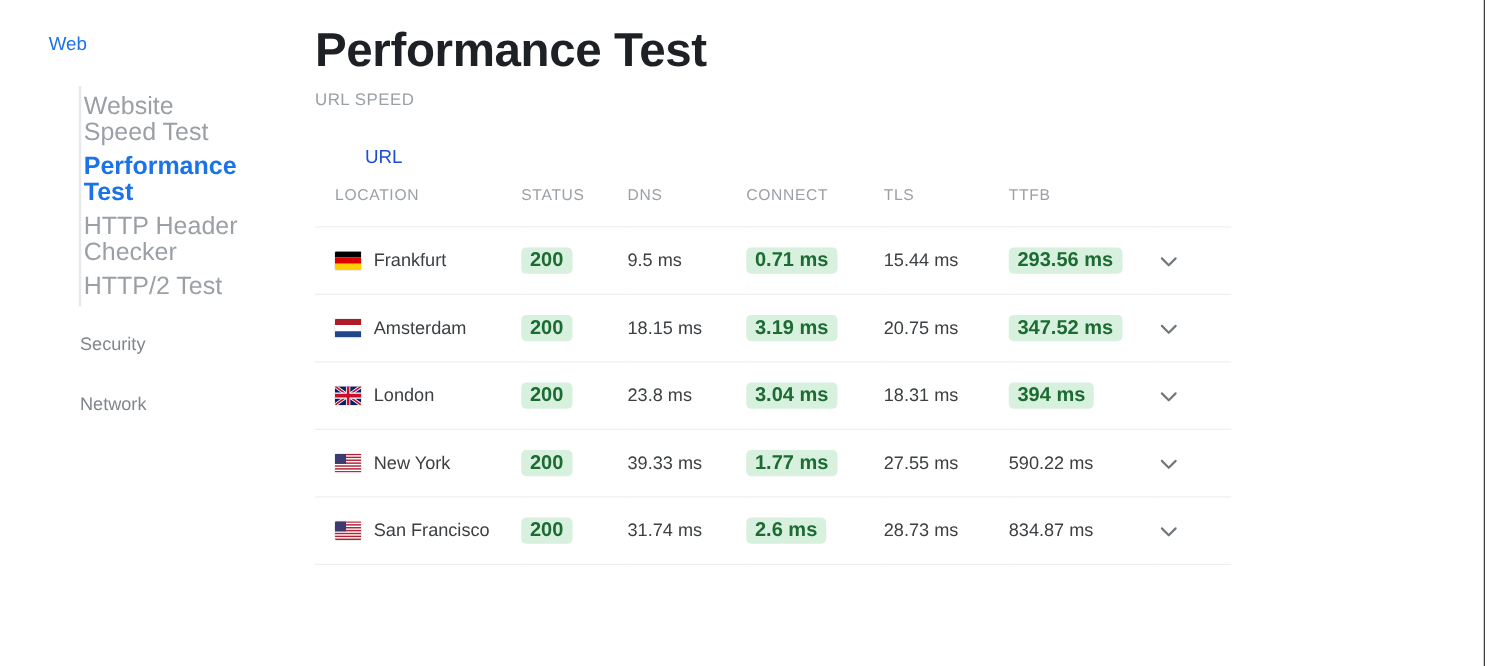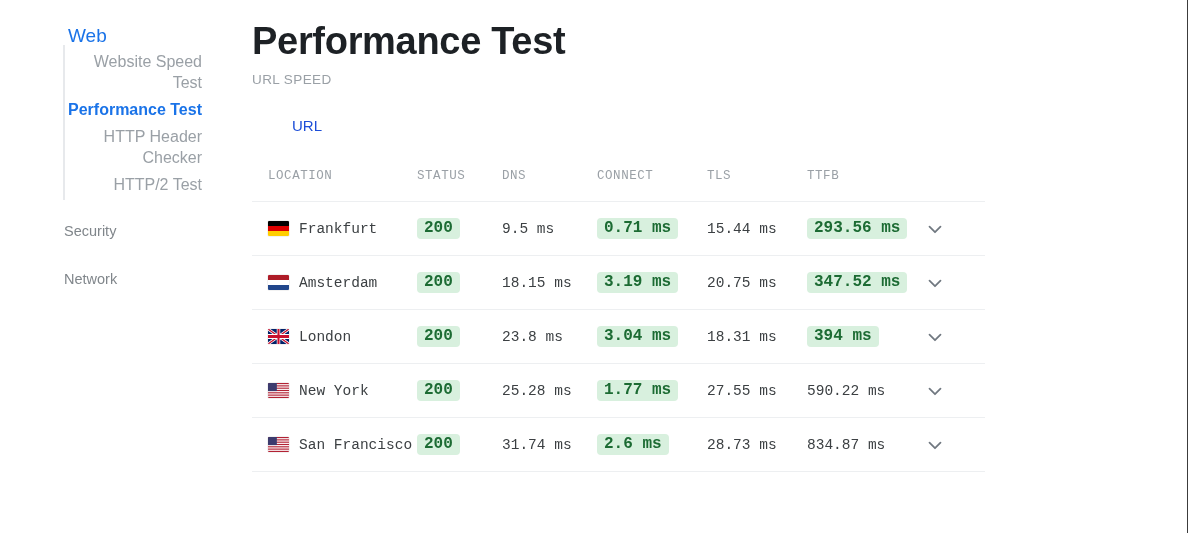--- a/index.html
+++ b/index.html
@@ -38,48 +38,47 @@
   #sidebar {
     position: absolute;
     left: 0;
     top: 0;
     width: 240px;
     height: 533px;
     padding-top: 27px;
     background: #ffffff;
   }
   .nav-group-title {
-    font-size: 19px;
+    font-size: 15px;
     line-height: 18px;
-    padding-left: 68px;
-    margin-bottom: 0;
+    padding-left: 39px;
+    margin-bottom: 24px;
     color: #1a73e8;
     font-weight: 400;
     cursor: pointer;
     white-space: nowrap;
   }
   .nav-sub {
     position: relative;
     padding-left: 81px;
     border-left: 2px solid #e7e9ec;
     margin-left: 63px;
     padding-top: 3px;
     padding-bottom: 2px;
   }
   .nav-sub-inner {
     margin-left: -79px;
   }
   .nav-sub-item {
-    font-size: 16px;
+    font-size: 20px;
     line-height: 21px;
     color: #9aa0a6;
     padding: 3px 0 3px 0;
     cursor: pointer;
     max-width: 135px;
-    text-align: right;
   }
   .nav-sub-item.active {
     color: #1a73e8;
     font-weight: 600;
   }
   .nav-top-item {
     font-size: 14.5px;
     line-height: 18px;
     padding-left: 64px;
     color: #80868b;
@@ -150,25 +149,24 @@
     border: none;
     border-radius: 5px;
     font-family: "Liberation Sans", sans-serif;
     font-size: 14.5px;
     font-weight: 700;
     cursor: pointer;
   }
 
   
   #results-table {
-    margin-top: 34px;
+    margin-top: 14px;
     width: 733px;
     border-collapse: collapse;
     table-layout: fixed;
-    font-family: Liberation Mono, monospace;
   }
   #results-table th {
     text-align: left;
     font-size: 12.5px;
     font-weight: 400;
     letter-spacing: 0.55px;
     color: #9aa0a6;
     padding: 0 0 18px 0;
     border-bottom: 1px solid #edeff1;
     white-space: nowrap;
@@ -347,21 +345,21 @@
                       <rect y="12.31" width="38" height="1.54"></rect>
                       <rect y="15.38" width="38" height="1.54"></rect>
                       <rect y="18.46" width="38" height="1.54"></rect>
                     </g>
                     <rect width="16" height="10.77" fill="#3C3B6E"></rect>
                   </svg></span>
                 <span class="loc-name">New York</span>
               </div>
             </td>
             <td class="col-status"><span class="badge">200</span></td>
-            <td class="col-dns"><span class="plain-val">25.28 ms</span></td>
+            <td class="col-dns"><span class="plain-val">39.33 ms</span></td>
             <td class="col-connect"><span class="badge">1.77 ms</span></td>
             <td class="col-tls"><span class="plain-val">27.55 ms</span></td>
             <td class="col-ttfb"><span class="plain-val">590.22 ms</span></td>
             <td class="col-expand"><span><svg class="chev" viewBox="0 0 24 24" fill="none" stroke="#707880" stroke-width="1.9" stroke-linecap="round" stroke-linejoin="round">
                   <polyline points="6,9.5 12,15.5 18,9.5"></polyline>
                 </svg></span></td>
           </tr>
           <tr>
             <td class="col-location">
               <div class="loc-cell">

